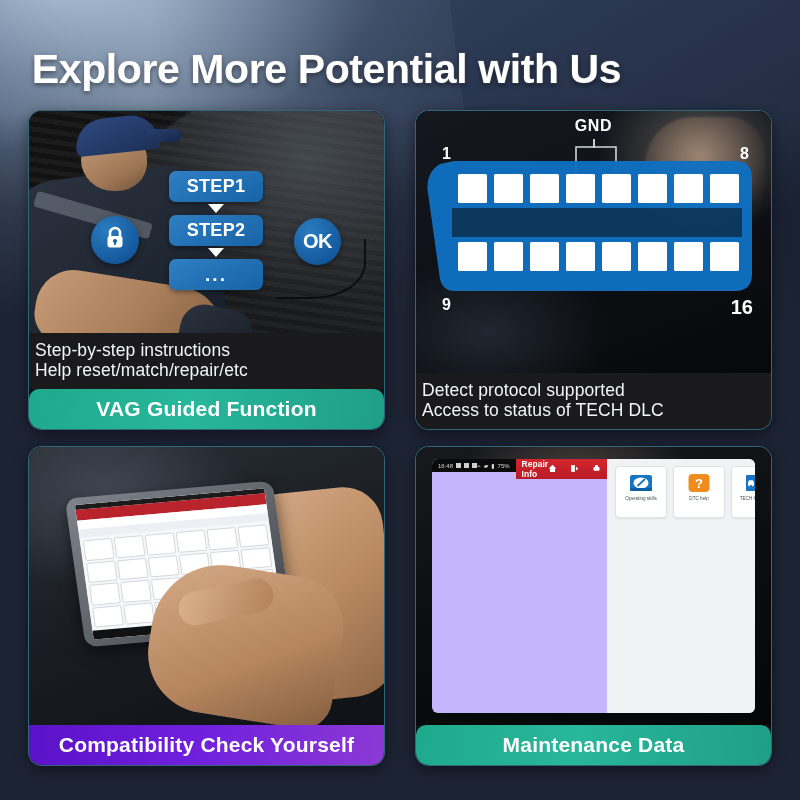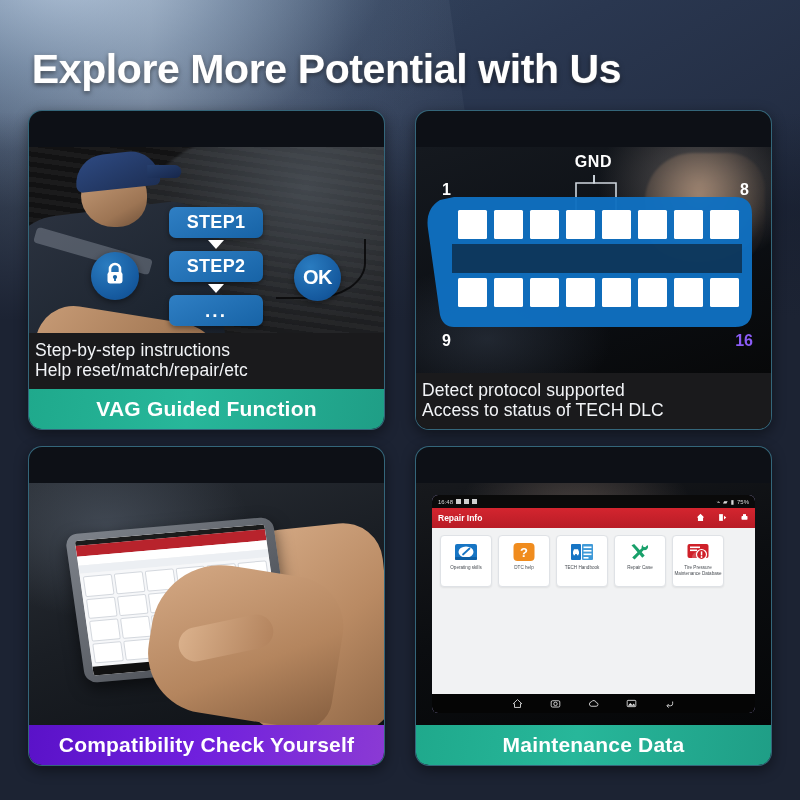--- a/index.html
+++ b/index.html
@@ -70,21 +70,20 @@
     overflow: hidden;
     display: flex; flex-direction: column;
     box-shadow: 0 4px 14px rgba(0,0,0,0.45);
   }
 
   .media {
     position: relative;
     flex: 1 1 auto;
     overflow: hidden;
     background: #111;
-    margin-top: 36px;
   }
 
   .caption {
     flex: 0 0 auto;
     background: #1a1a1c;
     color: #f2f4f7;
     text-align: left;
     padding: 7px 6px 8px;
     line-height: 1.18;
     font-size: 17.5px;
@@ -96,21 +95,21 @@
   .footerbar {
     flex: 0 0 auto;
     height: 40px;
     display: flex; align-items: center; justify-content: center;
     color: #ffffff;
     font-size: 21px;
     font-weight: 600;
     letter-spacing: 0.2px;
     border-radius: 0 0 12px 12px;
   }
-  .fb-teal   { background: linear-gradient(100deg, #1fa98c 0%, #27b79a 45%, #1f9e86 100%); }
+  .fb-teal   { background: linear-gradient(100deg, #1fa98c 0%, #27b79a 45%, #1f9e86 100%); border-radius: 10px; }
   .fb-purple { background: linear-gradient(100deg, #5a12c8 0%, #7020dd 48%, #8b3ad4 100%); }
 
   
   .photo-workshop {
     position: absolute; inset: 0;
     background:
       radial-gradient(circle at 78% 22%, rgba(80,88,96,0.55) 0%, rgba(0,0,0,0) 45%),
       repeating-linear-gradient(8deg, #1b1b1c 0px, #1b1b1c 5px, #121213 5px, #121213 10px),
       linear-gradient(120deg, #2a2b2d 0%, #17181a 60%, #0b0c0d 100%);
   }
@@ -301,21 +300,21 @@
     position: absolute; inset: 0;
     background:
       radial-gradient(ellipse 190px 110px at 45% 12%, rgba(120,104,96,0.55) 0%, rgba(0,0,0,0) 62%),
       linear-gradient(165deg, #17191d 0%, #0b0d10 50%, #050607 100%);
   }
   .ri-device {
     position: absolute; left: 16px; top: 12px; right: 16px; bottom: 12px;
     background: #c4b5fd;
     border-radius: 6px;
     overflow: hidden;
-    display: flex; flex-direction: column;
+    display: flex; flex-direction: row;
   }
   .ri-status {
     height: 13px; background: #0a0a0a;
     display: flex; align-items: center; justify-content: space-between;
     padding: 0 6px;
     color: #d8d8d8; font-size: 6px;
   }
   .ri-status-icons { display: flex; gap: 3px; align-items: center; }
   .ri-sq { width: 5px; height: 5px; background: #cfcfcf; display: inline-block; }
   .ri-title {
@@ -445,21 +444,21 @@
 
             <rect x="36" y="97" width="290" height="29" fill="#0d0f12" opacity="0.55"></rect>
 
             <circle cx="160" cy="77" r="4.2" fill="#ffffff"></circle>
             <circle cx="200" cy="77" r="4.2" fill="#ffffff"></circle>
           </svg>
 
           <div style="position:absolute;left:26px;top:34px;color:#fff;font-size:16px;font-weight:700">1</div>
           <div style="position:absolute;right:22px;top:34px;color:#fff;font-size:16px;font-weight:700">8</div>
           <div style="position:absolute;left:26px;top:185px;color:#fff;font-size:16px;font-weight:700">9</div>
-          <div style="position:absolute;right:18px;top:185px;color:#8b5cf6;font-size:16px;font-weight:700">16</div>
+          <div style="position:absolute;right:18px;top:185px;color:#ffffff;font-size:20px;font-weight:700">16</div>
         </div>
       </div>
 
       <div class="caption">
         <span class="ln">Detect protocol supported</span>
         <span class="ln">Access to status of TECH DLC</span>
       </div>
 
     </div>
 

